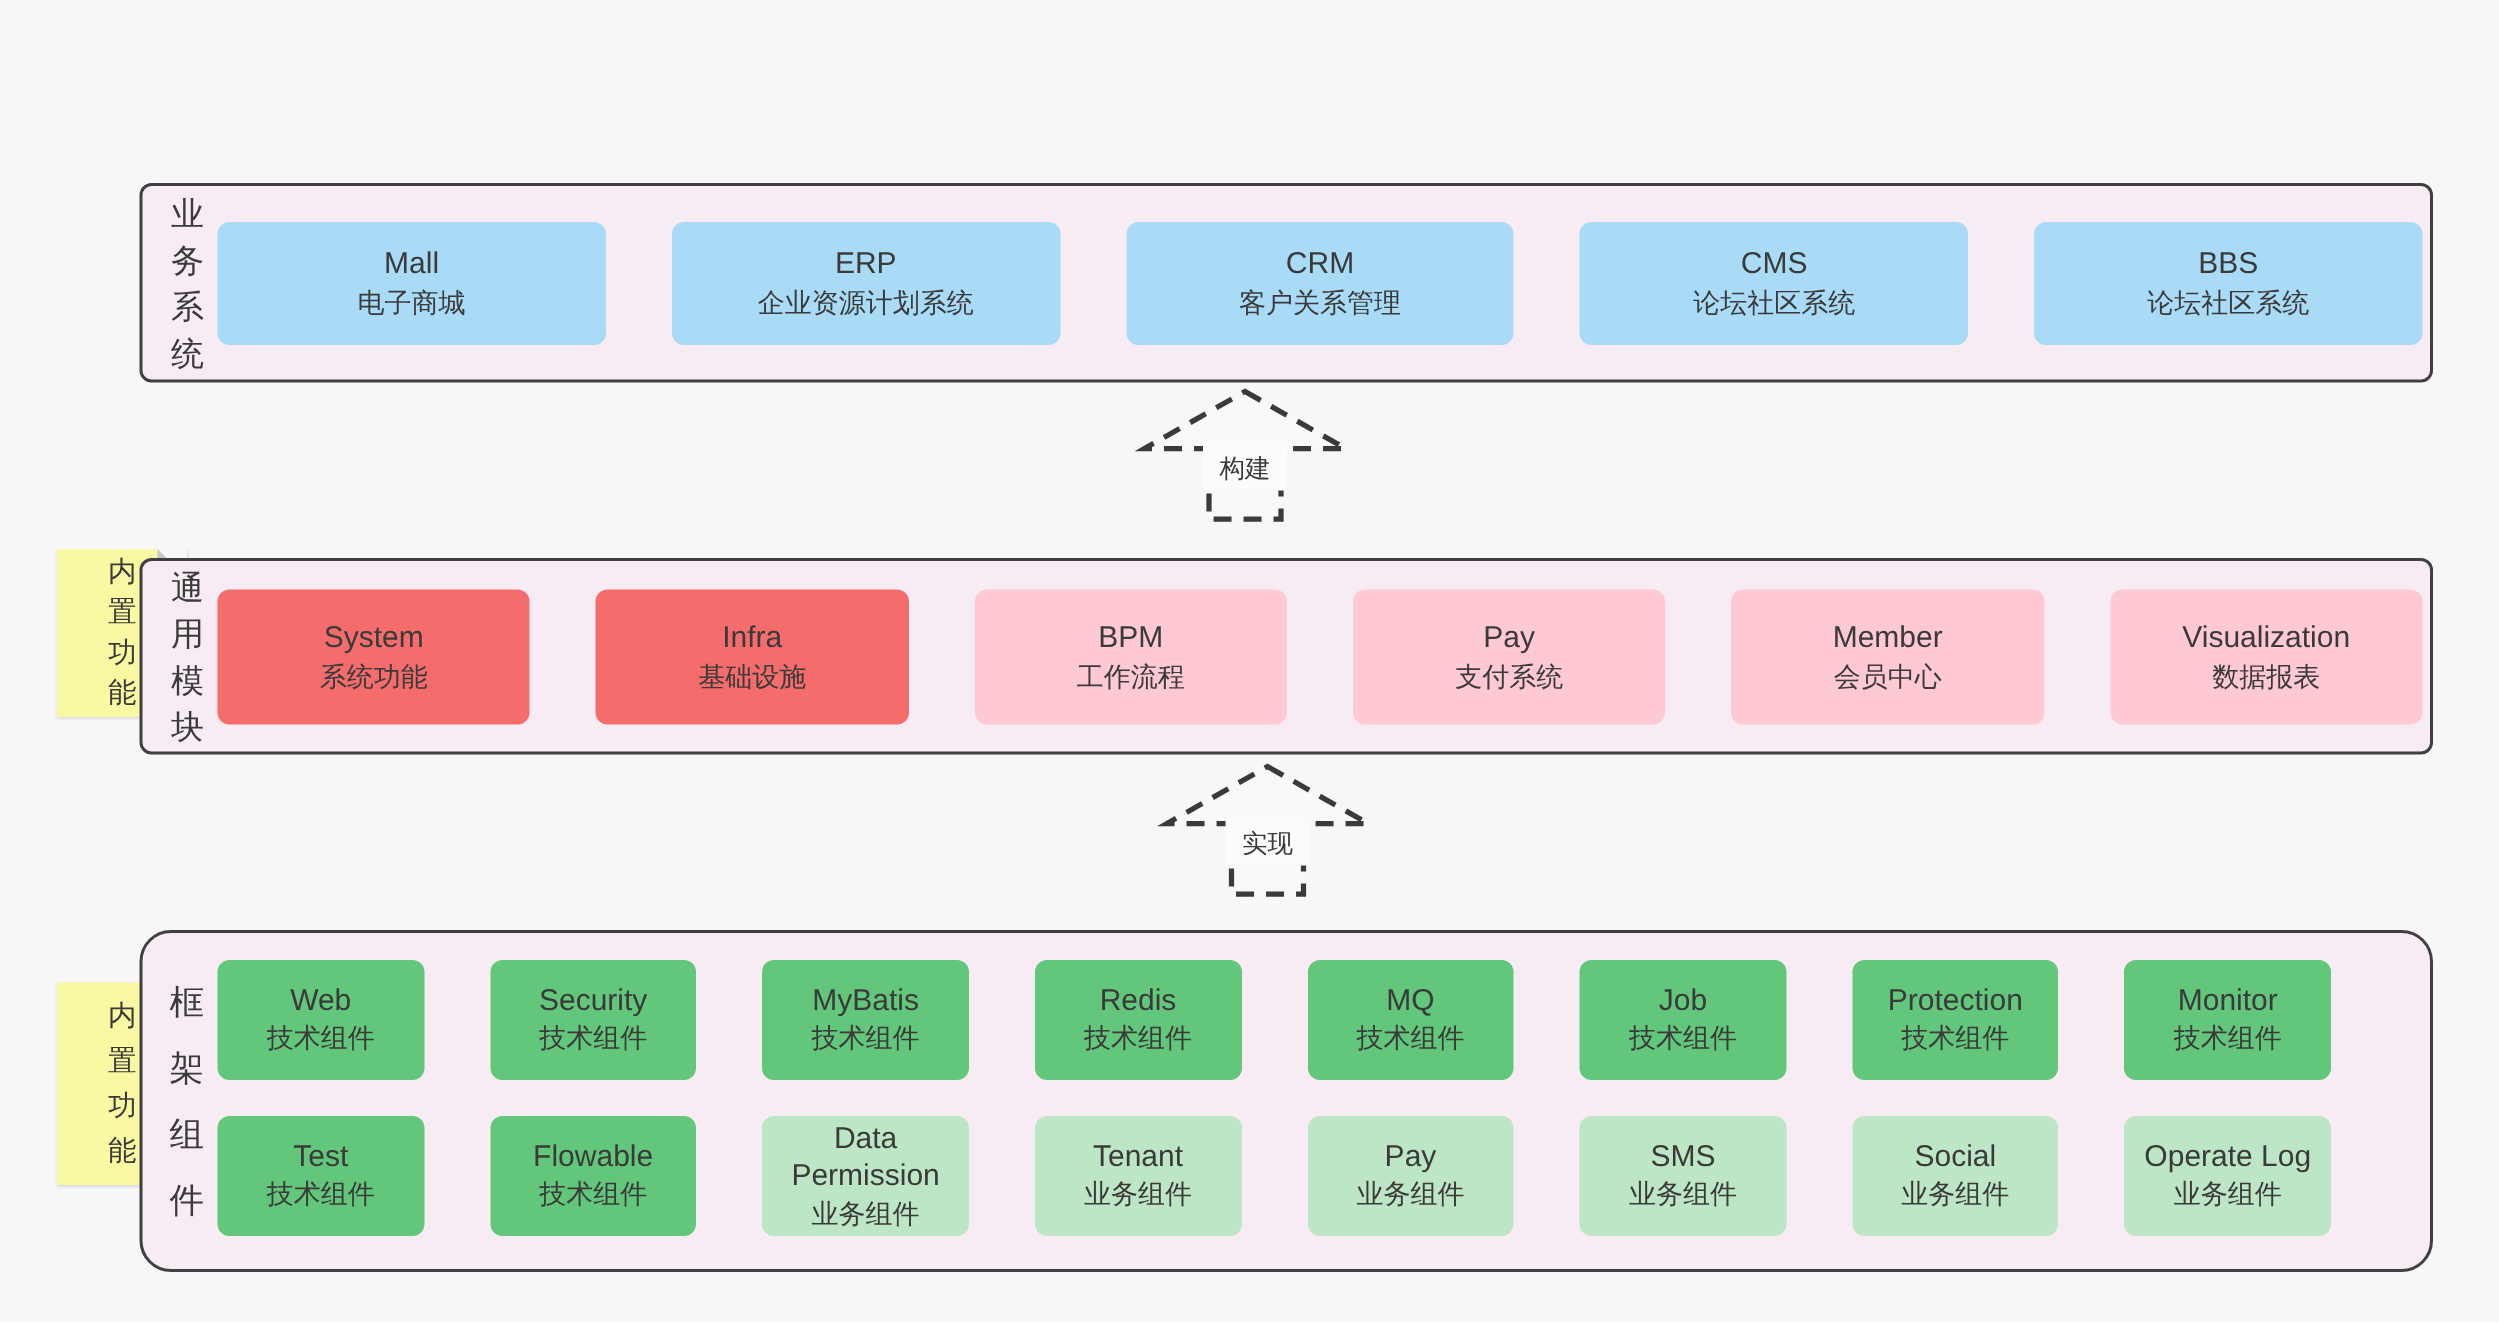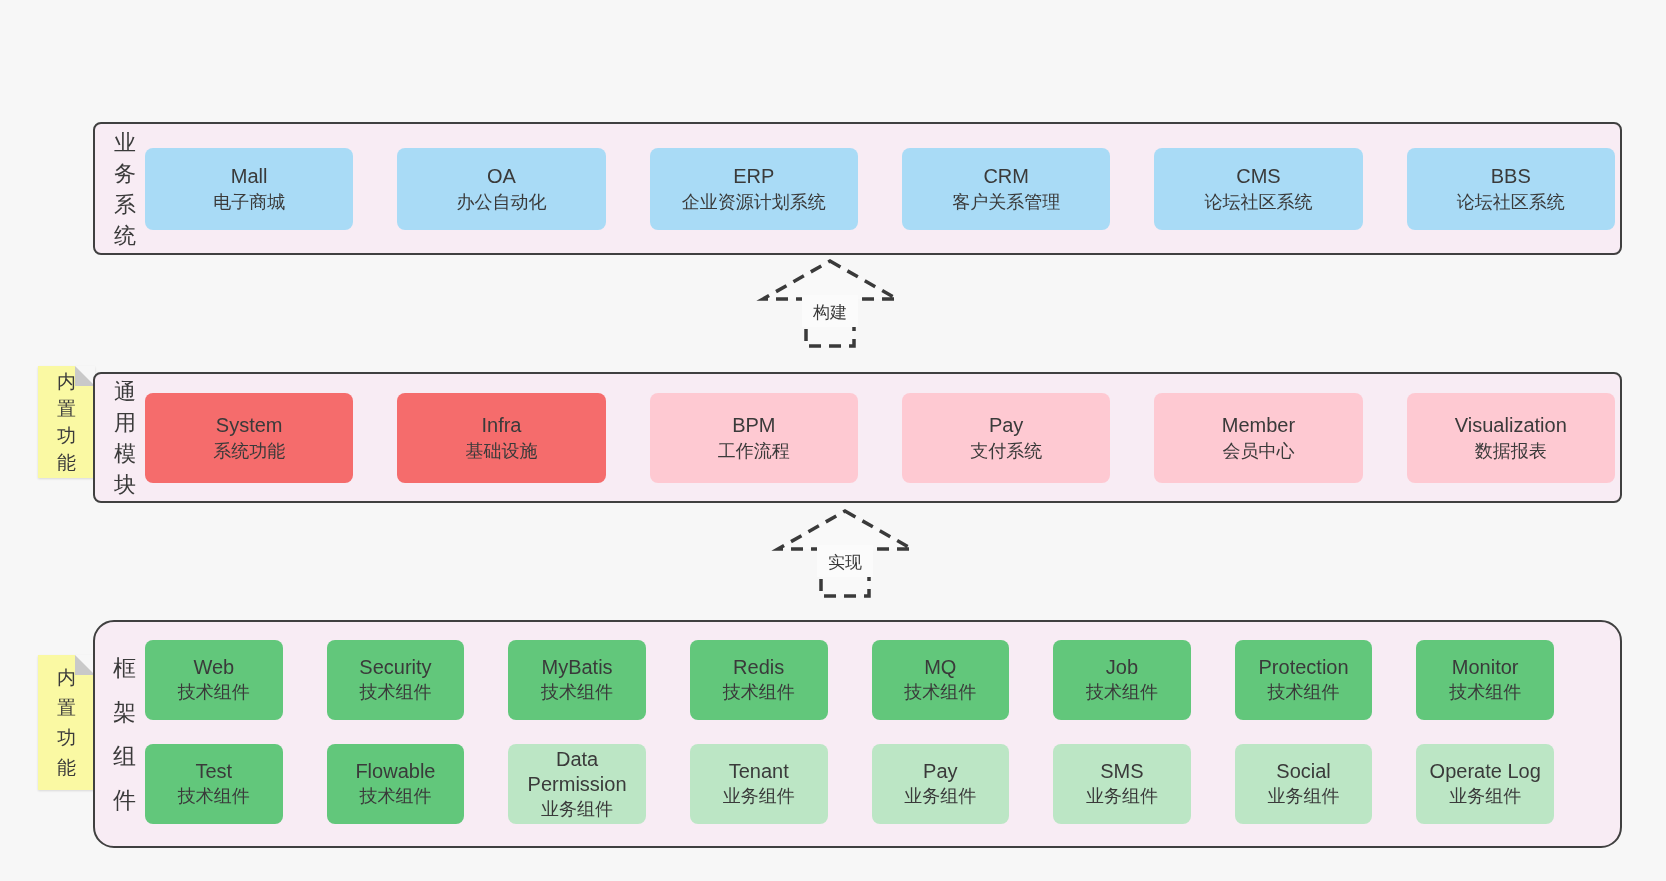--- a/index.html
+++ b/index.html
@@ -94,20 +94,21 @@
     fill:var(--text,#3a3a3a);
   }
 
   .sticky{
     position:absolute;
     left:38px;
     width:57px;
     background:var(--yellow,#faf9a3);
     z-index:1;
     box-shadow:0 1px 2px rgba(0,0,0,0.12);
+    padding-left:30px;
   }
   .sticky-1{top:366px;height:112px;}
   .sticky-2{top:655px;height:135px;}
   .sticky::after{
     content:"";
     position:absolute;
     top:0;right:0;
     border-style:solid;
     border-width:0 20px 20px 0;
     border-color:transparent var(--page_bg,#f7f7f7) var(--fold_gray,#c9c9c9) transparent;
@@ -131,24 +132,20 @@
 <div class="stage">
 
   <div class="panel panel-top">
     <div class="v-label">业务系统</div>
     <div class="boxes">
         <div class="box c-blue">
           <div class="box-title">Mall</div>
           <div class="box-subtitle">电子商城</div>
         </div>
         <div class="box c-blue">
-          <div class="box-title">OA</div>
-          <div class="box-subtitle">办公自动化</div>
-        </div>
-        <div class="box c-blue">
           <div class="box-title">ERP</div>
           <div class="box-subtitle">企业资源计划系统</div>
         </div>
         <div class="box c-blue">
           <div class="box-title">CRM</div>
           <div class="box-subtitle">客户关系管理</div>
         </div>
         <div class="box c-blue">
           <div class="box-title">CMS</div>
           <div class="box-subtitle">论坛社区系统</div>

